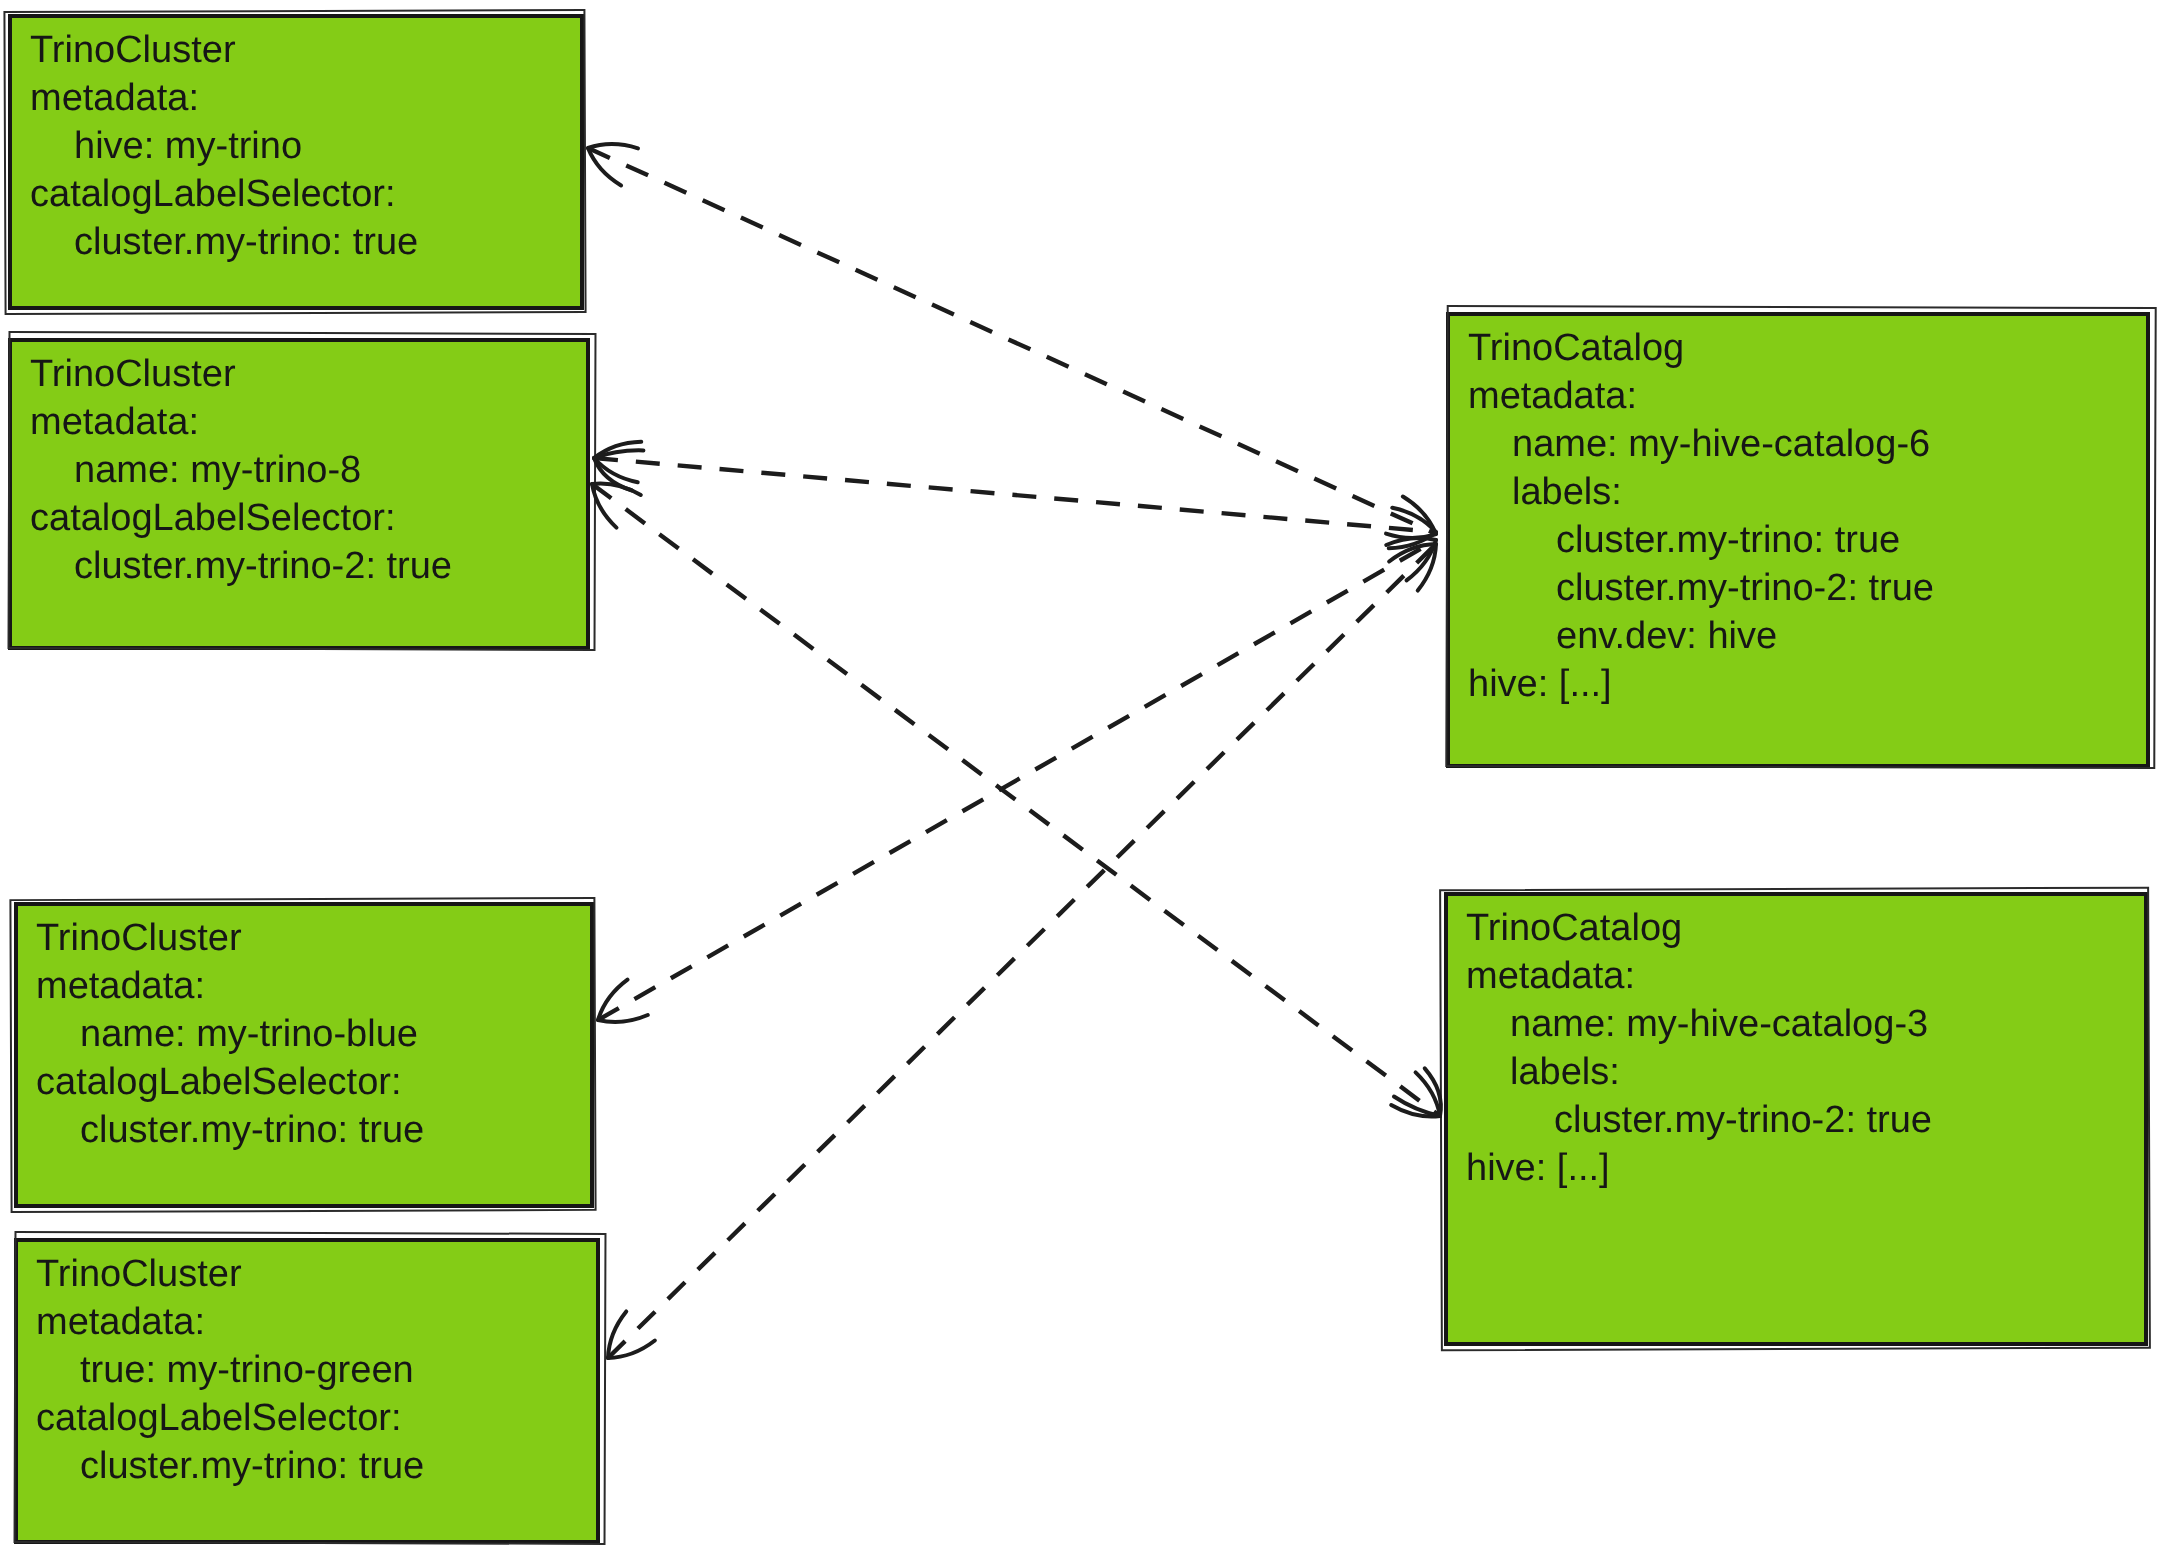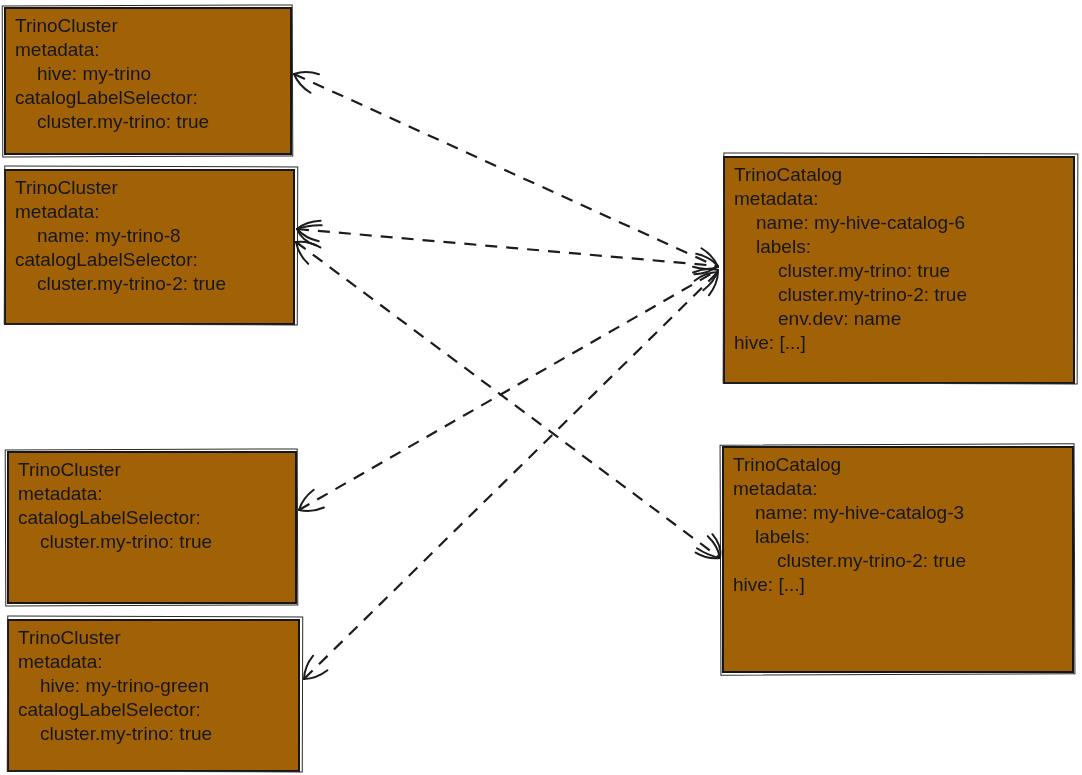--- a/index.html
+++ b/index.html
@@ -9,21 +9,21 @@
     height: 775px;
     background: #ffffff;
     font-family: "Liberation Sans", "DejaVu Sans", sans-serif;
     color: #161616;
     overflow: hidden;
   }
   .node {
     position: absolute;
     box-sizing: border-box;
     border: 2px solid #161616;
-    background: #a16207;
+    background: #84cc16;
     padding: 5px 9px;
     font-size: 19px;
     line-height: 24px;
     z-index: 1;
   }
   
   .node::before {
     content: "";
     position: absolute;
     left: -2px; top: -5px; right: -5px; bottom: -2px;
@@ -61,40 +61,41 @@
     <div class="ln">TrinoCluster</div>
     <div class="ln">metadata:</div>
     <div class="ln i1">name: my-trino-8</div>
     <div class="ln">catalogLabelSelector:</div>
     <div class="ln i1">cluster.my-trino-2: true</div>
   </div>
 
   <div class="node tilt-l" style="left:7px; top:451px; width:290px; height:153px;">
     <div class="ln">TrinoCluster</div>
     <div class="ln">metadata:</div>
+    <div class="ln i1">name: my-trino-blue</div>
     <div class="ln">catalogLabelSelector:</div>
     <div class="ln i1">cluster.my-trino: true</div>
   </div>
 
   <div class="node" style="left:7px; top:619px; width:293px; height:153px;">
     <div class="ln">TrinoCluster</div>
     <div class="ln">metadata:</div>
-    <div class="ln i1">hive: my-trino-green</div>
+    <div class="ln i1">true: my-trino-green</div>
     <div class="ln">catalogLabelSelector:</div>
     <div class="ln i1">cluster.my-trino: true</div>
   </div>
 
   <div class="node" style="left:723px; top:156px; width:352px; height:228px;">
     <div class="ln">TrinoCatalog</div>
     <div class="ln">metadata:</div>
     <div class="ln i1">name: my-hive-catalog-6</div>
     <div class="ln i1">labels:</div>
     <div class="ln i2">cluster.my-trino: true</div>
     <div class="ln i2">cluster.my-trino-2: true</div>
-    <div class="ln i2">env.dev: name</div>
+    <div class="ln i2">env.dev: hive</div>
     <div class="ln">hive: [...]</div>
   </div>
 
   <div class="node tilt-l" style="left:722px; top:446px; width:352px; height:227px;">
     <div class="ln">TrinoCatalog</div>
     <div class="ln">metadata:</div>
     <div class="ln i1">name: my-hive-catalog-3</div>
     <div class="ln i1">labels:</div>
     <div class="ln i2">cluster.my-trino-2: true</div>
     <div class="ln">hive: [...]</div>

